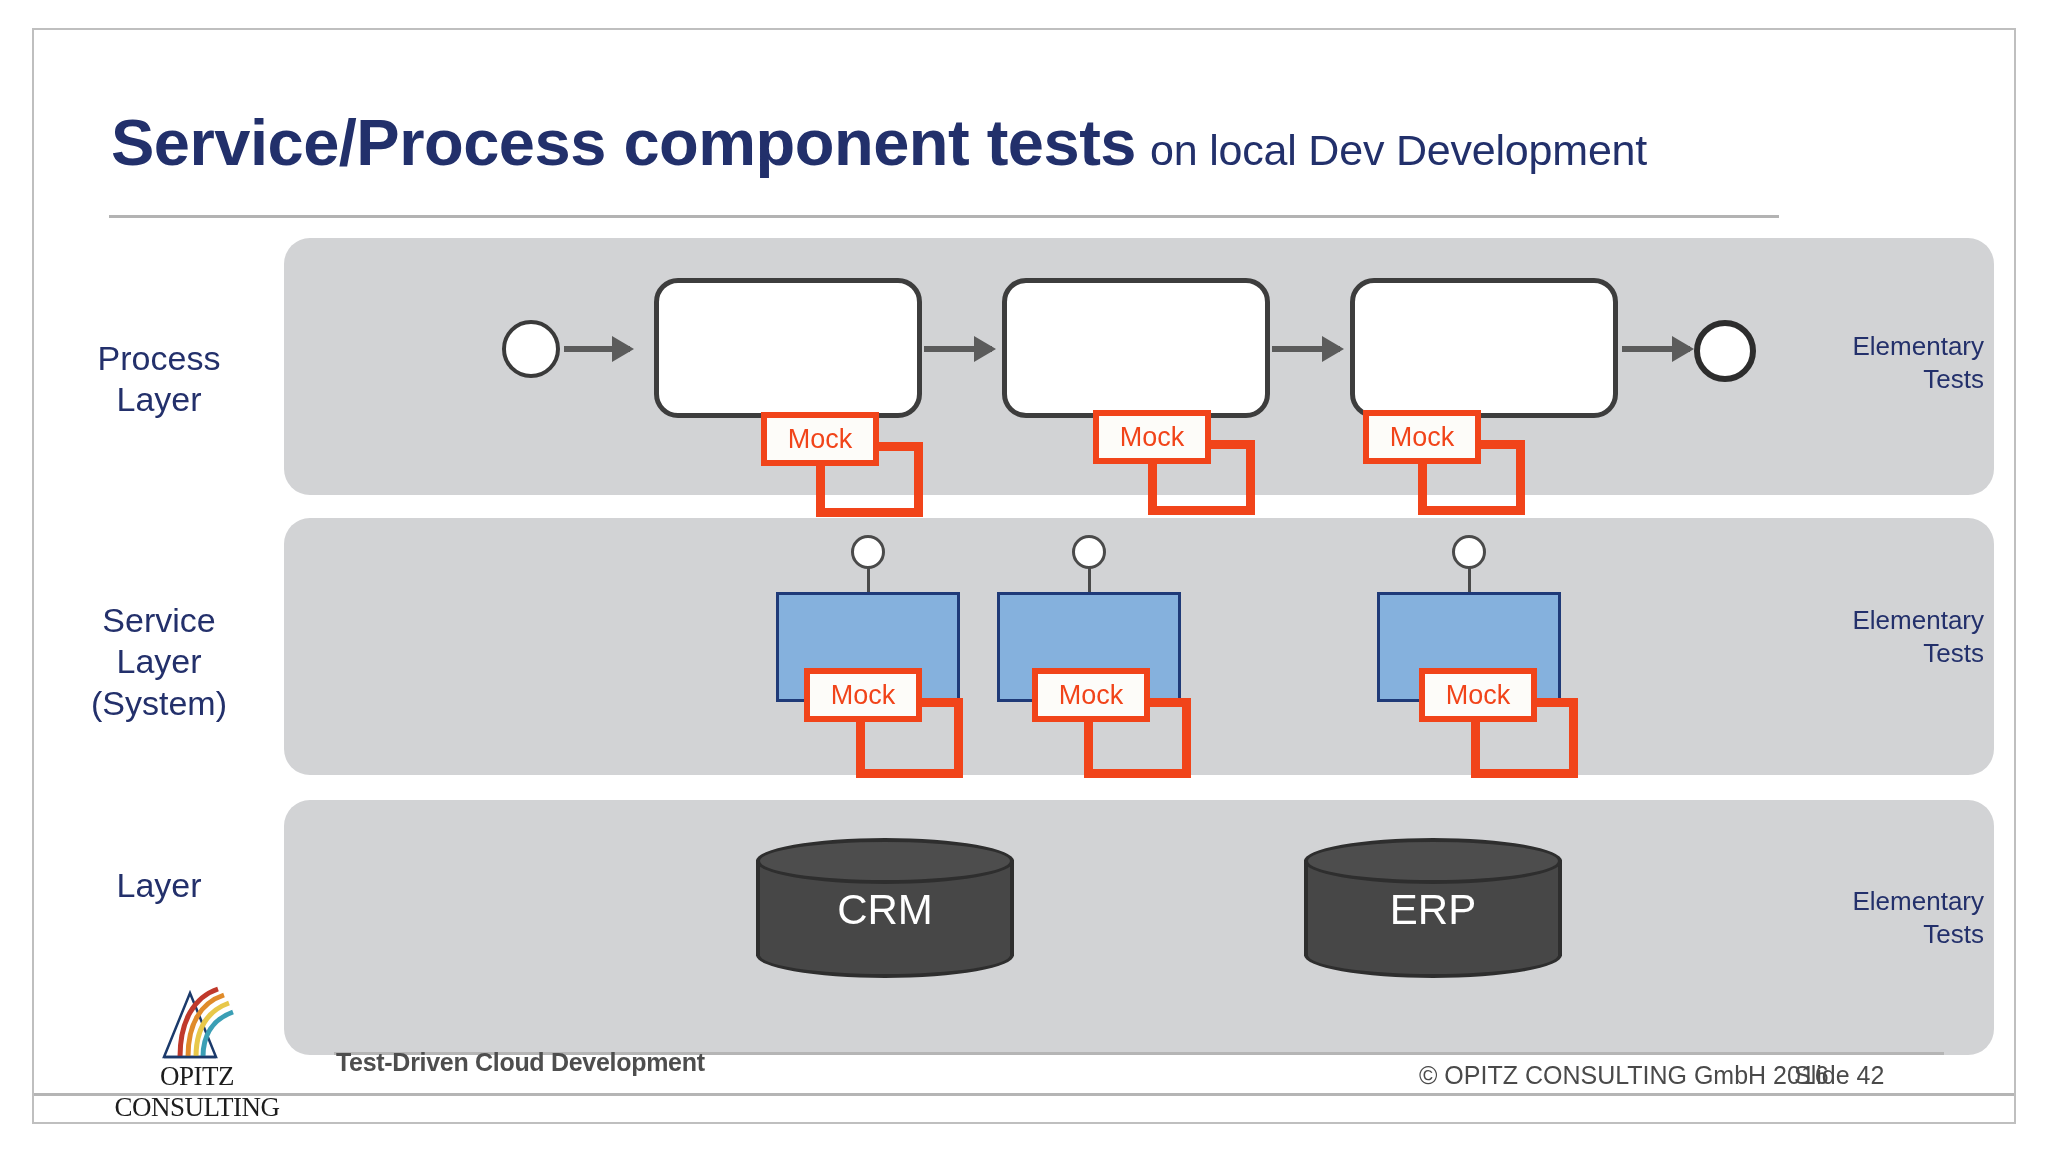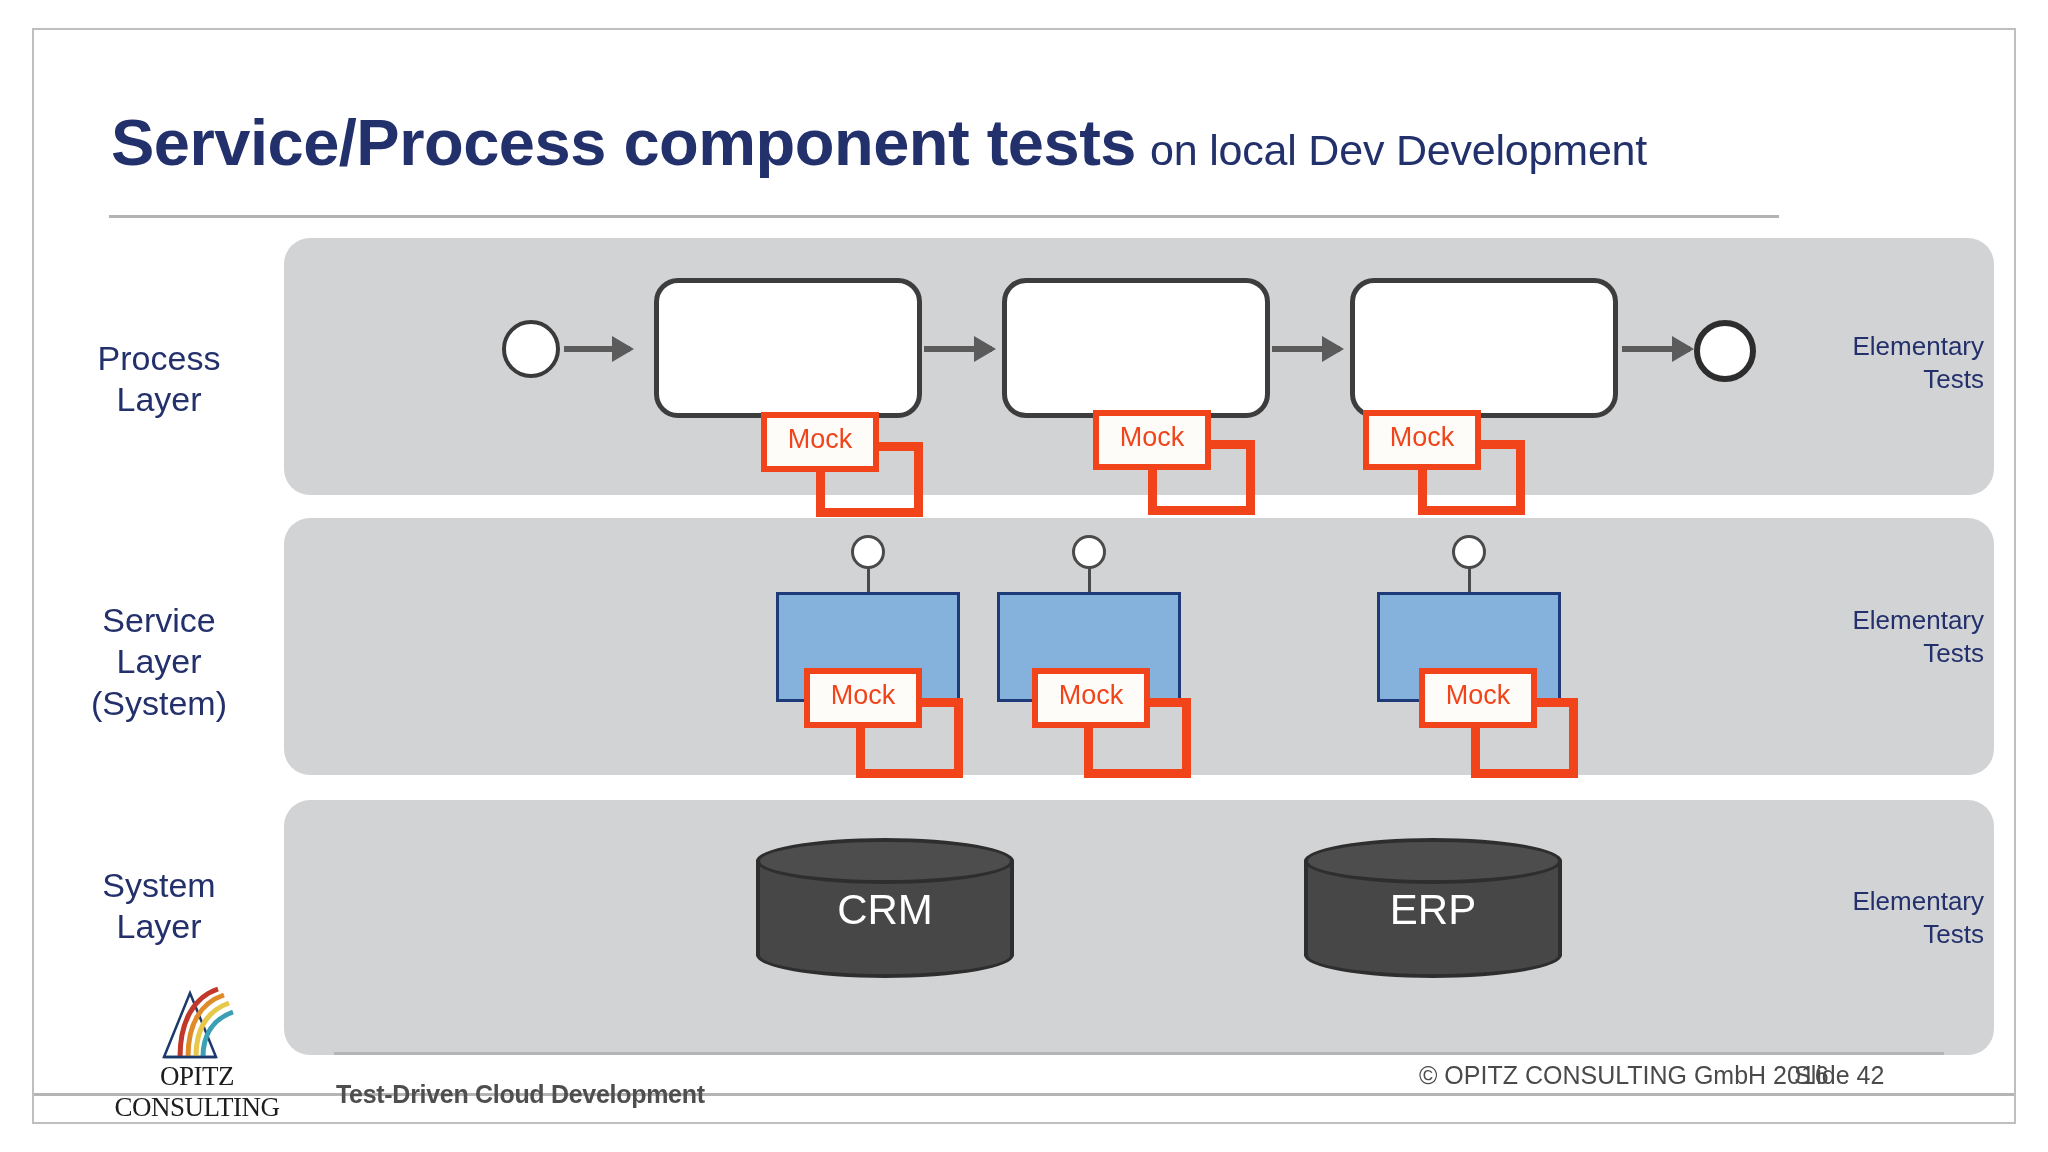--- a/index.html
+++ b/index.html
@@ -195,21 +195,21 @@
     width: 258px;
     text-align: center;
     color: #ffffff;
     font-size: 42px;
     z-index: 4;
   }
 
   
   .mock-box {
     position: absolute;
-    width: 118px; height: 60px;
+    width: 118px; height: 54px;
     background: #fdfcf9;
     border: 6px solid #f1441a;
     box-sizing: border-box;
     color: #f1441a;
     font-size: 27px;
     text-align: center;
     line-height: 42px;
     z-index: 6;
   }
   .loop {
@@ -257,21 +257,21 @@
     position: absolute;
     left: 0px;
     top: 1063px;
     width: 1980px;
     height: 3px;
     background: #b5b5b5;
   }
   .footer-title {
     position: absolute;
     left: 302px;
-    top: 1050px;
+    top: 1018px;
     font-size: 25px;
     font-weight: bold;
     color: #4e4e4e;
     letter-spacing: -0.3px;
   }
   .footer-copy {
     position: absolute;
     left: 1385px;
     top: 1031px;
     font-size: 25px;
@@ -321,21 +321,20 @@
   <div class="layer-label ll-process">
     <div>Process</div>
     <div>Layer</div>
   </div>
   <div class="layer-label ll-service">
     <div>Service</div>
     <div>Layer</div>
     <div>(System)</div>
   </div>
   <div class="layer-label ll-system">
-    <div>System</div>
     <div>Layer</div>
   </div>
 
   <div class="et-label et-1">
     <div>Elementary</div>
     <div>Tests</div>
   </div>
   <div class="et-label et-2">
     <div>Elementary</div>
     <div>Tests</div>

